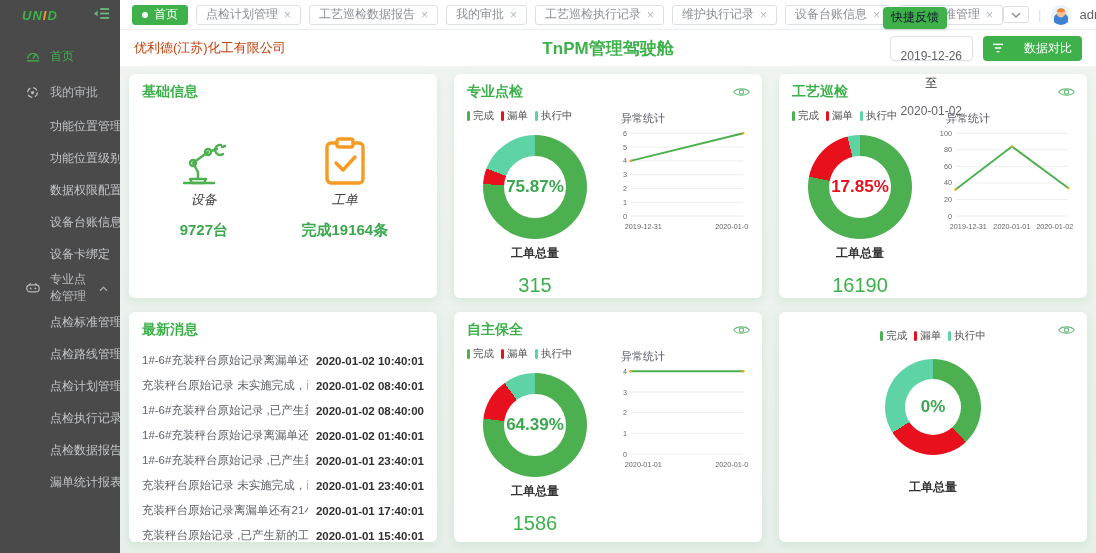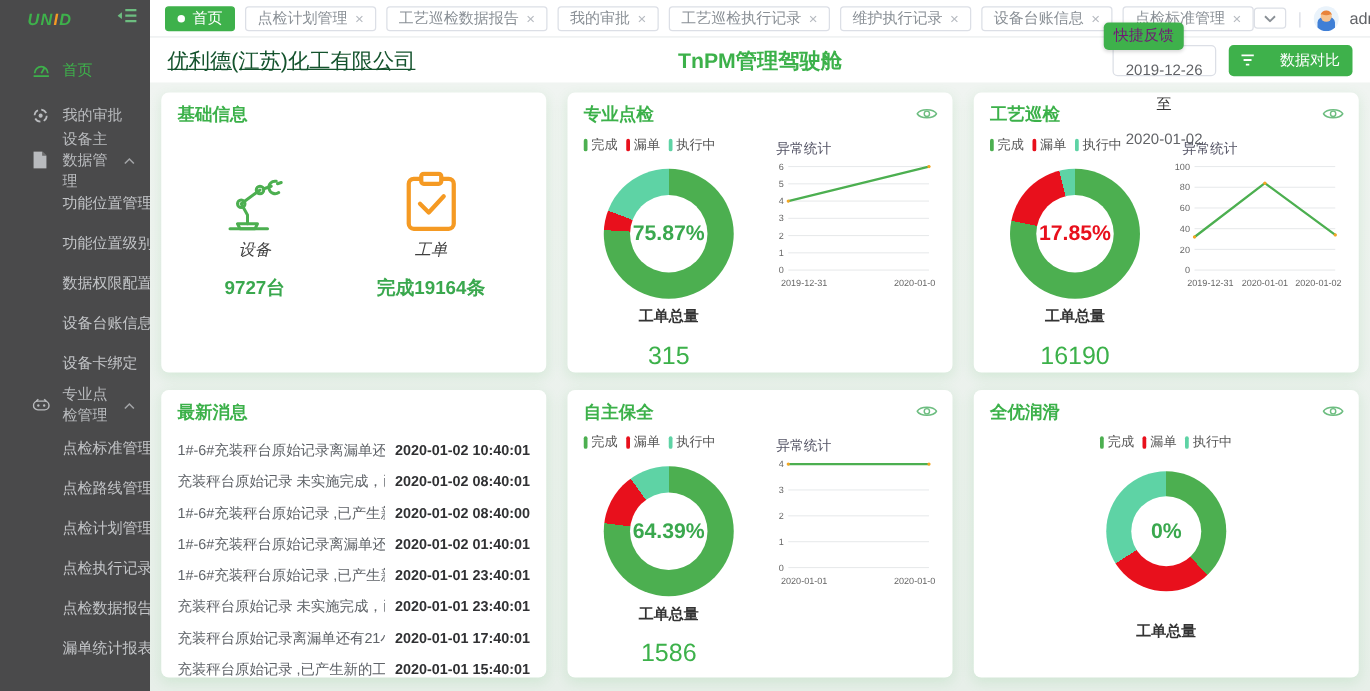--- a/index.html
+++ b/index.html
@@ -26,36 +26,36 @@
   .topbar { position:absolute; left:120px; top:0; width:976px; height:30px;
     background:#fff; border-bottom:1px solid #ebeef0; display:flex;
     align-items:center; padding:0 12px; z-index:15; }
   .tabs { display:flex; gap:8px; align-items:center; }
   .tab { height:20px; display:flex; align-items:center; gap:6px;
     border:1px solid #dcdfe6; border-radius:3px; padding:0 9px;
     font-size:12px; color:#8a9096; background:#fff; cursor:pointer; white-space:nowrap; }
   .tab .x { color:#b6bac0; font-size:12px; }
   .tab.active { background:#3eb14b; border-color:#3eb14b; color:#fff; }
   .tab.active .dot { width:6px; height:6px; border-radius:50%; background:#fff; }
-  .quick-feedback { position:absolute; left:763px; top:18px; background:#3eb14b;
-    color:#701a75; font-size:12px; padding:2px 8px 3px; border-radius:4px;
+  .quick-feedback { position:absolute; left:763px; top:7px; background:#3eb14b;
+    color:#0f172a; font-size:12px; padding:2px 8px 3px; border-radius:4px;
     cursor:pointer; box-shadow:0 1px 3px rgba(0,0,0,.15); }
   .topbar-right { margin-left:auto; display:flex; align-items:center; gap:9px; }
   .chev-btn { width:26px; height:17px; border:1px solid #dcdfe6; border-radius:3px;
     display:flex; align-items:center; justify-content:center; cursor:pointer; }
   .vdiv { color:#dcdfe6; font-size:13px; }
   .avatar { width:20px; height:20px; border-radius:50%; overflow:hidden;
     background:#eef4fb; flex:none; cursor:pointer; }
   .username { font-size:13px; color:#606266; display:flex; align-items:center;
     gap:4px; cursor:pointer; }
 
   
   .page-header { position:absolute; left:120px; top:30px; width:976px; height:36px;
     background:#fff; display:flex; align-items:center; padding:0 14px; z-index:10; }
-  .company { font-size:17px; color:#14532d;text-decoration:underline; }
+  .company { font-size:13px; color:#c2410c; }
   .page-title { position:absolute; left:0; right:0; text-align:center;
     font-size:17px; font-weight:bold; color:#3cb14a; pointer-events:none; }
   .header-right { margin-left:auto; display:flex; align-items:center; gap:10px; z-index:2; }
   .date-range { display:flex; align-items:center; gap:12px; height:25px;
     border:1px solid #dcdfe6; border-radius:4px; padding:0 10px; background:#fff;
     font-size:12px; color:#606266; cursor:pointer;flex-direction:column; }
   .compare-btn { height:25px; display:flex; align-items:center; gap:20px;
     background:#3eb14b; color:#fff; border:none; border-radius:4px;
     font-size:12px; padding:0 10px; cursor:pointer; }
 
@@ -134,32 +134,20 @@
         <span>首页</span>
       </li>
       <li class="menu-item">
         <span class="mi-icon">
           <svg width="13" height="13" viewBox="0 0 16 16" fill="none" stroke="#b9bbbe" stroke-width="1.7">
             <circle cx="8" cy="8" r="6" stroke-dasharray="6 3.4"></circle>
             <circle cx="8" cy="8" r="2" fill="#b9bbbe" stroke="none"></circle>
           </svg>
         </span>
         <span>我的审批</span>
-      </li>
-      <li class="menu-item">
-        <span class="mi-icon">
-          <svg width="12" height="14" viewBox="0 0 14 16" fill="#b9bbbe">
-            <path d="M1 0 h8 l4 4 v12 h-12 Z"></path>
-            <path d="M9 0 l4 4 h-4 Z" fill="#6b6b6c"></path>
-          </svg>
-        </span>
-        <span>设备主数据管理</span>
-        <span class="chev"><svg width="9" height="6" viewBox="0 0 10 6" fill="none" stroke="#b9bbbe" stroke-width="1.4" style="transform:rotate(180deg)">
-            <polyline points="1,1 5,5 9,1"></polyline>
-          </svg></span>
       </li>
       <li class="submenu-item">功能位置管理</li>
       <li class="submenu-item">功能位置级别</li>
       <li class="submenu-item">数据权限配置</li>
       <li class="submenu-item">设备台账信息</li>
       <li class="submenu-item">设备卡绑定</li>
       <li class="menu-item">
         <span class="mi-icon">
           <svg width="15" height="12" viewBox="0 0 18 14" fill="none" stroke="#b9bbbe" stroke-width="1.5">
             <rect x="1" y="3" width="16" height="9" rx="4.5"></rect>
@@ -508,21 +496,20 @@
             <circle cx="27" cy="10" r="1.8" fill="#f5a623"></circle>
             <circle cx="182" cy="10" r="1.8" fill="#f5a623"></circle>
             <text x="19" y="142" font-size="10" fill="#666" text-anchor="start">2020-01-01</text>
             <text x="189" y="142" font-size="10" fill="#666" text-anchor="end">2020-01-0</text>
           </svg>
       </div>
     </div>
   </div>
 
   <div class="card">
-    <div class="card-title">全优润滑</div>
     <span class="eye">
       <svg width="17" height="12" viewBox="0 0 24 16" fill="none" stroke="#6dbd80" stroke-width="1.6">
           <path d="M1 8 C5 2 19 2 23 8 C19 14 5 14 1 8 Z"></path>
           <circle cx="12" cy="8" r="3"></circle>
         </svg>
     </span>
     <div class="lub-body">
       <div class="legend">
           <span class="li">
             <span class="sw" style="background:#4caf50"></span>

